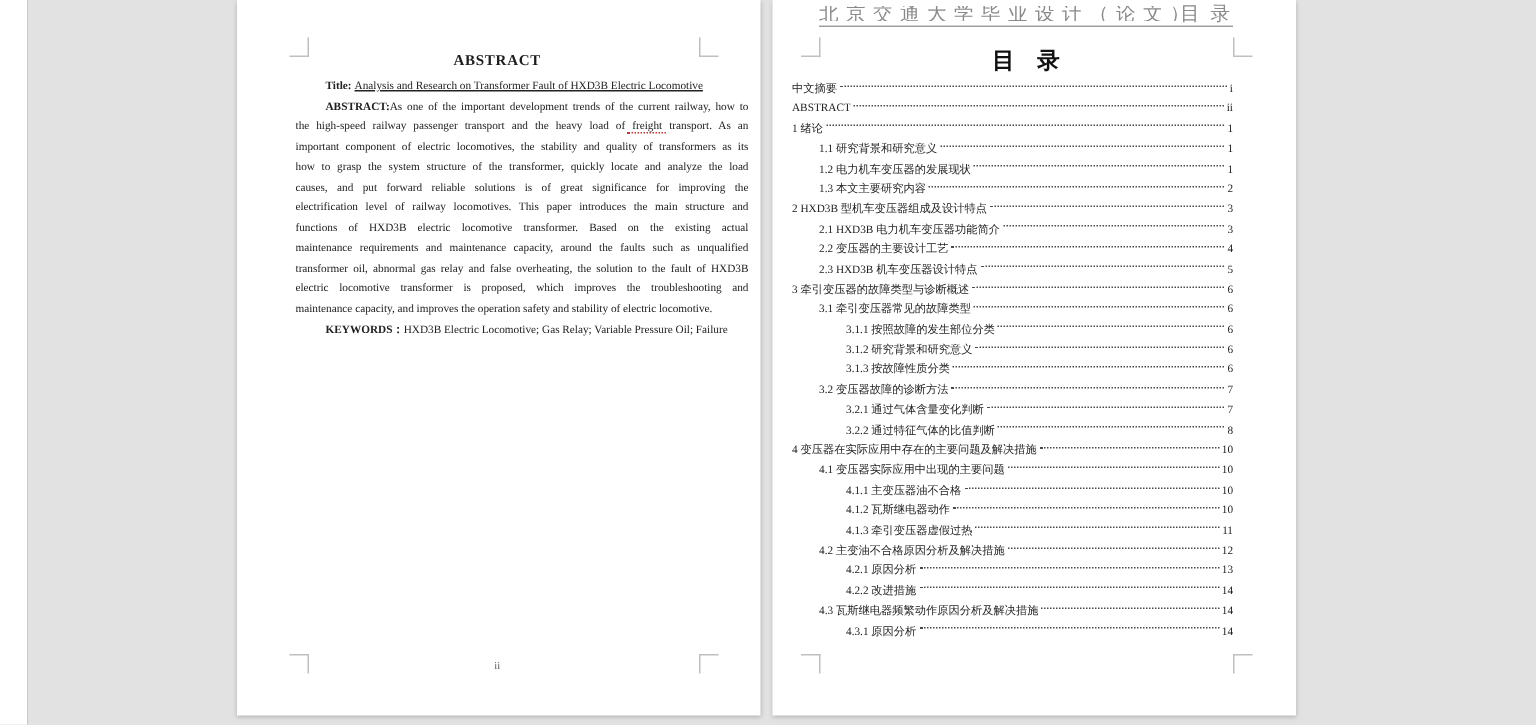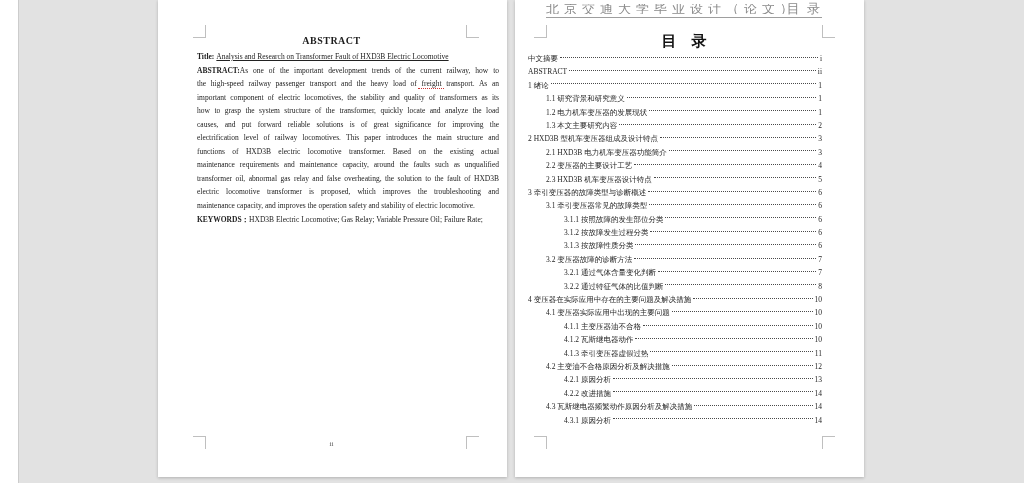--- a/index.html
+++ b/index.html
@@ -22,21 +22,21 @@
   #left-page .mark.bl{left:35px;top:436px;} #left-page .mark.br{left:308px;top:436px;}
   #right-page .mark.tl{left:19px;top:25px;}  #right-page .mark.tr{left:307px;top:25px;}
   #right-page .mark.bl{left:19px;top:436px;} #right-page .mark.br{left:307px;top:436px;}
 
   
   .abs-title{position:absolute;left:39px;top:35px;width:269px;text-align:center;
     font-size:10px;font-weight:bold;letter-spacing:.5px;color:#1d1d1d;}
   .abs-block{position:absolute;left:39px;top:50px;width:302px;font-size:7.5px;color:#222222;}
   .aline{height:13.55px;line-height:13.55px;overflow:hidden;}
   .just{text-align:justify;text-align-last:justify;}
-  .aline b{font-weight:bold;}
+  .aline b{font-weight:bold;margin-left:20px;}
   .u{text-decoration:underline;margin-left:2px;padding-right:5px;}
   .squiggle{position:absolute;left:260px;top:88px;width:26px;border-bottom:1px dotted #cc3333;}
   .pagenum{position:absolute;left:39px;top:440px;width:269px;text-align:center;font-size:7px;color:#555555;}
 
   
   .runhead{position:absolute;left:31px;top:4px;width:276px;display:flex;justify-content:space-between;
     align-items:flex-end;border-bottom:1px solid #9e9e9e;padding-bottom:3px;
     font-size:13px;line-height:10px;color:#8a8a8a;}
   .runhead .rh-l{letter-spacing:5px;white-space:nowrap;overflow:hidden;}
   .runhead .rh-r{letter-spacing:2px;white-space:nowrap;}
@@ -156,21 +156,21 @@
         <span class="tt">3.1 牵引变压器常见的故障类型</span>
         <span class="dots"></span>
         <span class="tp">6</span>
       </div>
     <div class="trow l3">
         <span class="tt">3.1.1 按照故障的发生部位分类</span>
         <span class="dots"></span>
         <span class="tp">6</span>
       </div>
     <div class="trow l3">
-        <span class="tt">3.1.2 按故障发生过程分类</span>
+        <span class="tt">3.1.2 研究背景和研究意义</span>
         <span class="dots"></span>
         <span class="tp">6</span>
       </div>
     <div class="trow l3">
         <span class="tt">3.1.3 按故障性质分类</span>
         <span class="dots"></span>
         <span class="tp">6</span>
       </div>
     <div class="trow l2">
         <span class="tt">3.2 变压器故障的诊断方法</span>

